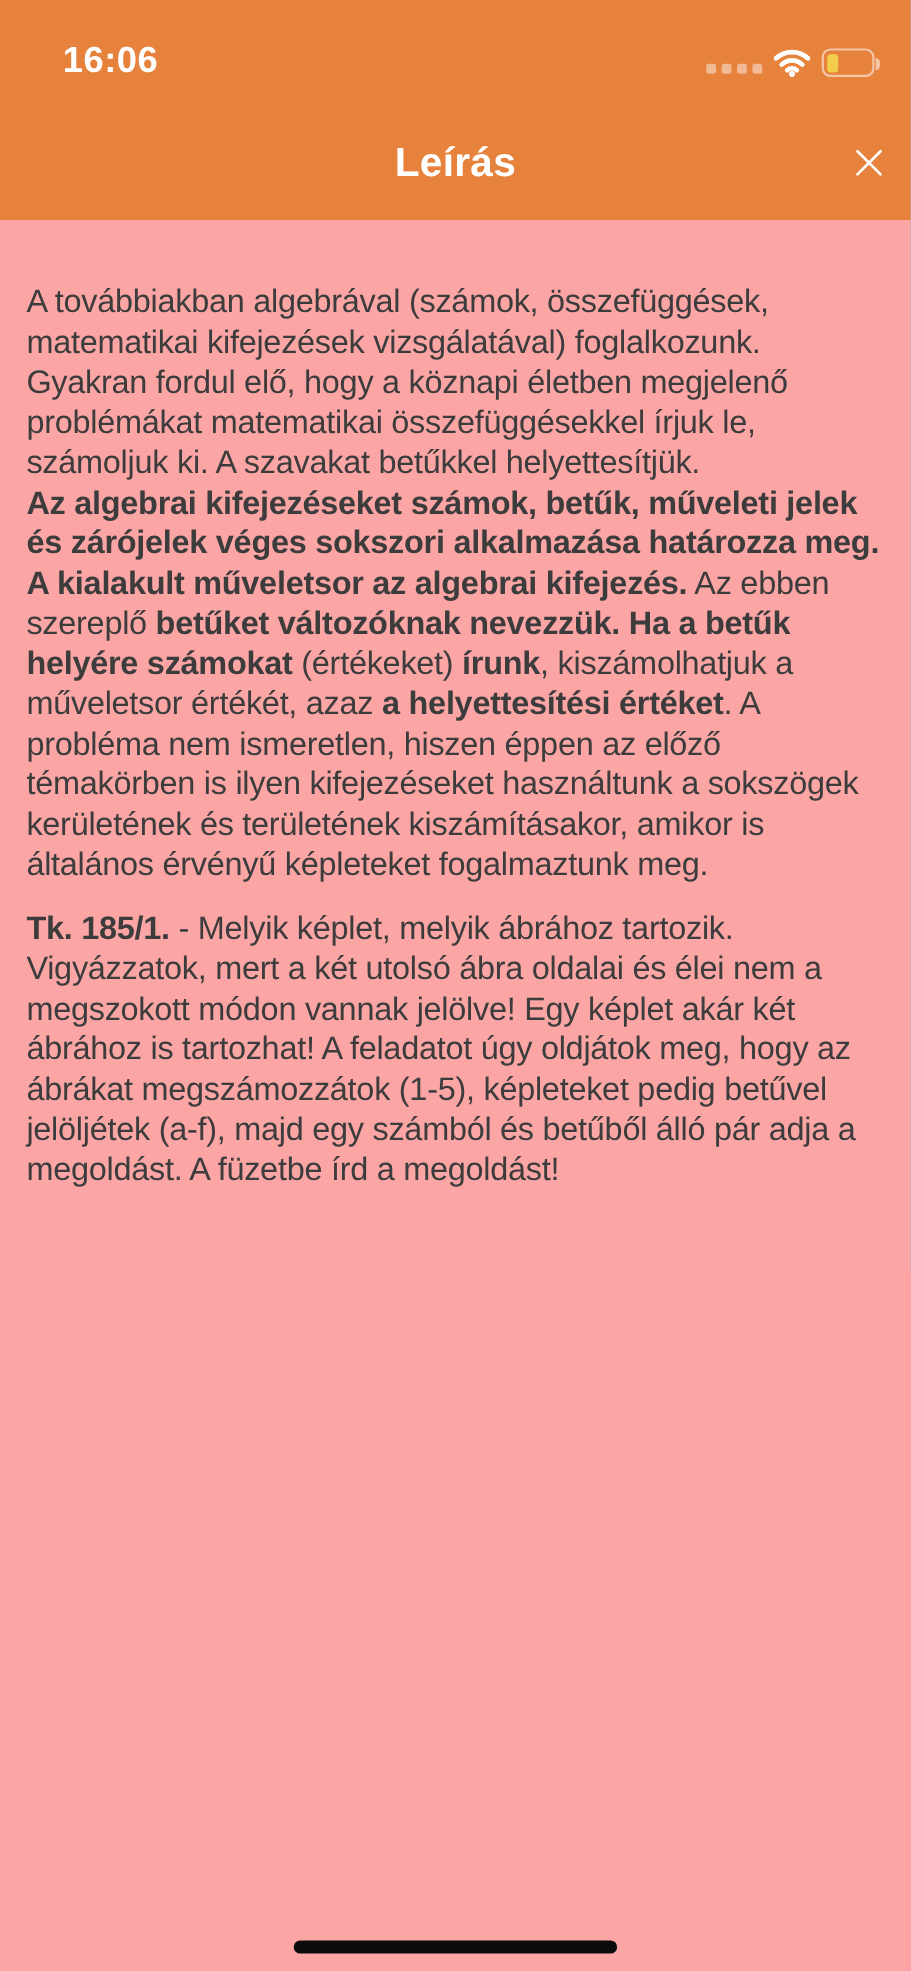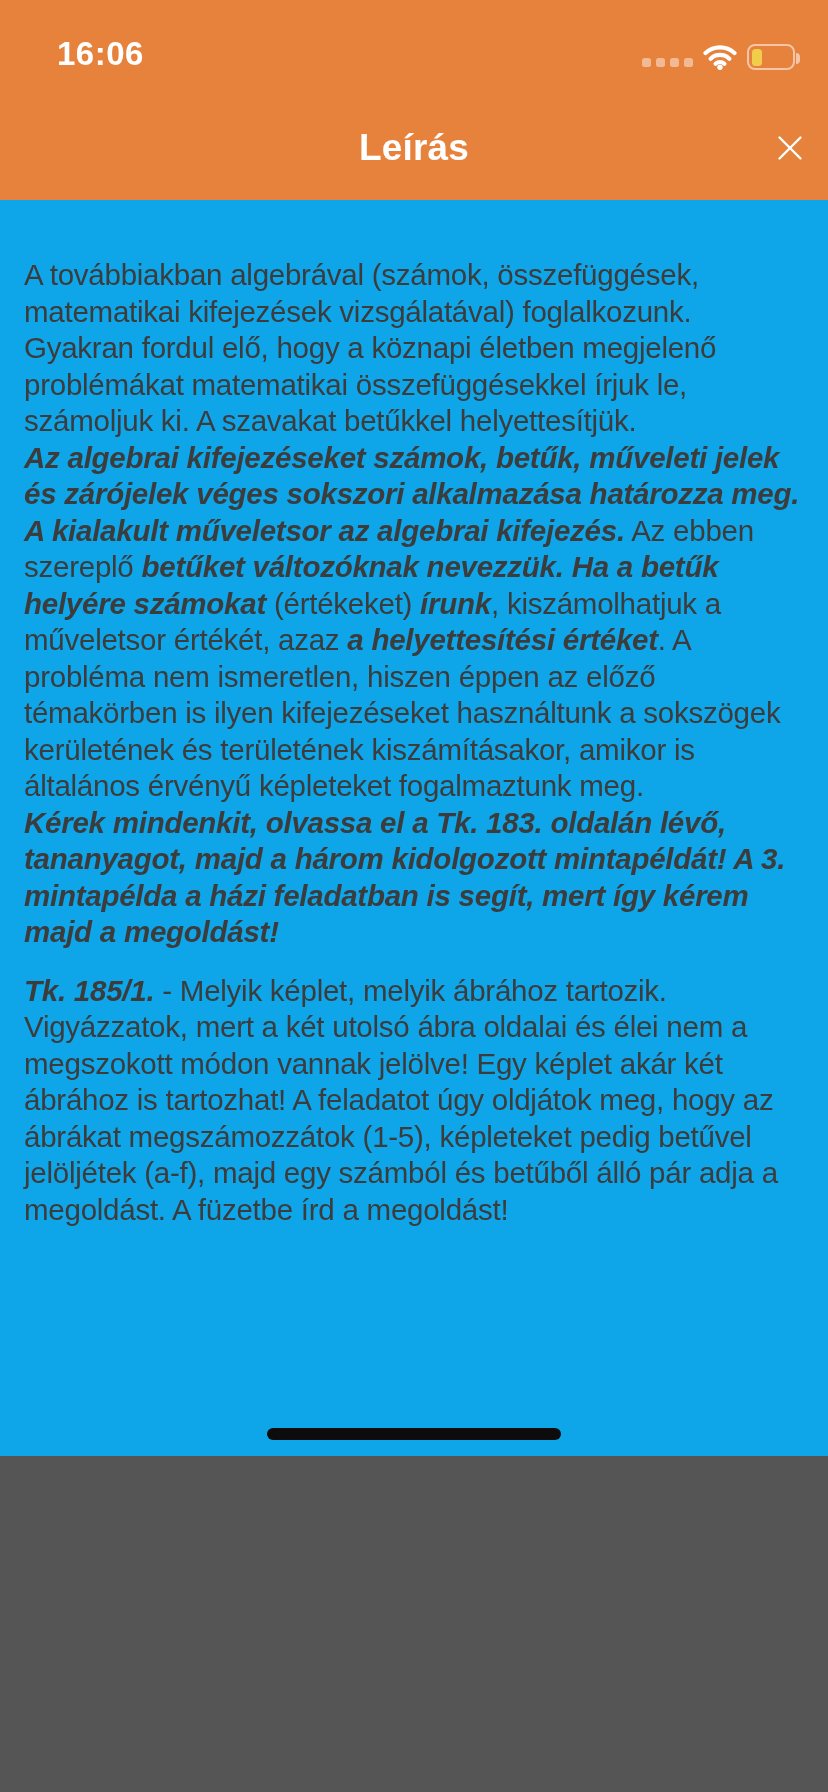--- a/index.html
+++ b/index.html
@@ -3,21 +3,21 @@
 <meta charset="utf-8">
 <style>
   html, body {
     margin: 0;
     padding: 0;
     background: #555;
   }
   .screen {
     position: relative;
     width: 828px;
-    height: 1456px;
+    height: 1792px;
     margin: 0 auto;
     background: #EBEAEA;
     overflow: hidden;
     font-family: "Liberation Sans", "DejaVu Sans", sans-serif;
   }
 
   
   .app-header {
     position: absolute;
     top: 0; left: 0; right: 0;
@@ -111,40 +111,39 @@
     background: transparent;
     border: none;
     padding: 0;
     cursor: pointer;
   }
 
   
   .content {
     position: absolute;
     top: 200px; left: 0; right: 0; bottom: 0;
-    background: #0ea5e9;
+    background: #fca5a5;
     padding: 57px 25px 0 24px;
     box-sizing: border-box;
     overflow: hidden;
   }
   .description {
     color: #3C3C3C;
     font-size: 29.5px;
     line-height: 36.5px;
     letter-spacing: -0.25px;
   }
   .description p {
     margin: 0;
   }
   .description p.spacer {
     height: 22px;
   }
   .description strong {
     font-weight: 700;
-    font-style: italic;
   }
 
   
   .home-indicator {
     position: absolute;
     left: 50%;
     bottom: 16px;
     transform: translateX(-50%);
     width: 294px;
     height: 12px;
@@ -190,21 +189,20 @@
         </svg>
       </button>
     </div>
 
   </header>
 
   <main class="content">
     <div class="description">
         <p><span>A továbbiakban algebrával (számok, összefüggések, matematikai kifejezések vizsgálatával) foglalkozunk. Gyakran fordul elő, hogy a köznapi életben megjelenő problémákat matematikai összefüggésekkel írjuk le, számoljuk ki. A szavakat betűkkel helyettesítjük.</span></p>
         <p><strong>Az algebrai kifejezéseket számok, betűk, műveleti jelek és zárójelek véges sokszori alkalmazása határozza meg. A kialakult műveletsor az algebrai kifejezés.</strong><span> Az ebben szereplő </span><strong>betűket változóknak nevezzük. Ha a betűk helyére számokat </strong><span>(értékeket) </span><strong>írunk</strong><span>, kiszámolhatjuk a műveletsor értékét, azaz </span><strong>a helyettesítési értéket</strong><span>. A probléma nem ismeretlen, hiszen éppen az előző témakörben is ilyen kifejezéseket használtunk a sokszögek kerületének és területének kiszámításakor, amikor is általános érvényű képleteket fogalmaztunk meg.</span></p>
-        <p><strong>Kérek mindenkit, olvassa el a Tk. 183. oldalán lévő, tananyagot, majd a három kidolgozott mintapéldát! A 3. mintapélda a házi feladatban is segít, mert így kérem majd a megoldást!</strong></p>
         <p class="spacer"></p>
         <p><strong>Tk. 185/1.</strong><span> - Melyik képlet, melyik ábrához tartozik. Vigyázzatok, mert a két utolsó ábra oldalai és élei nem a megszokott módon vannak jelölve! Egy képlet akár két ábrához is tartozhat! A feladatot úgy oldjátok meg, hogy az ábrákat megszámozzátok (1-5), képleteket pedig betűvel jelöljétek (a-f), majd egy számból és betűből álló pár adja a megoldást. A füzetbe írd a megoldást!</span></p>
       </div>
   </main>
 
   <div class="home-indicator"></div>
 
 </div>
 
 </body></html>

